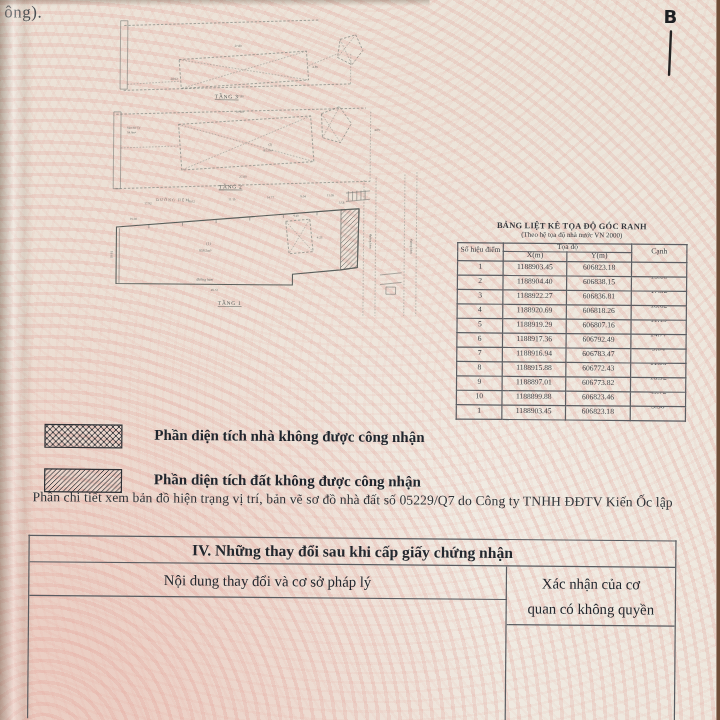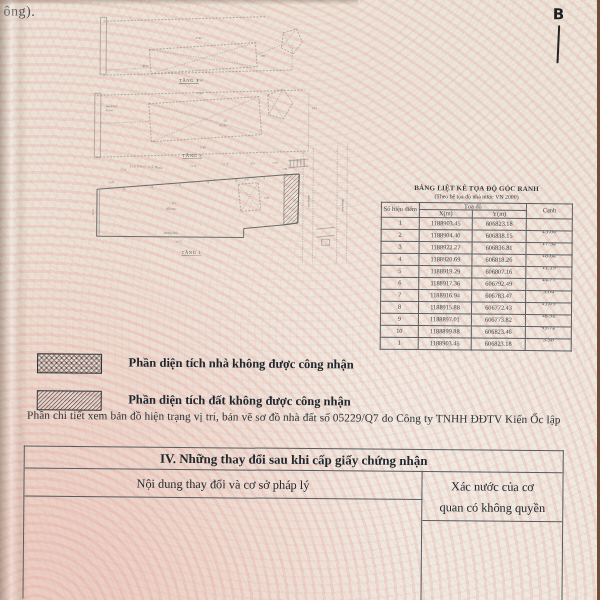--- a/index.html
+++ b/index.html
@@ -305,21 +305,21 @@
       </svg>
       <div class="legend-label">Phần diện tích đất không được công nhận</div>
     </div>
 
     <div class="note-line">Phần chi tiết xem bản đồ hiện trạng vị trí, bản vẽ sơ đồ nhà đất số 05229/Q7 do Công ty TNHH ĐĐTV Kiến Ốc lập</div>
 
     <div class="s4">
       <div class="s4-title">IV. Những thay đổi sau khi cấp giấy chứng nhận</div>
       <div class="s4-left">Nội dung thay đổi và cơ sở pháp lý</div>
       <div class="s4-right">
-        <span>Xác nước của cơ</span><br>
+        <span>Xác nhận của cơ</span><br>
         <span>quan có không quyền</span>
       </div>
       <div class="s4-divider"></div>
     </div>
 
   </div>
 
   <div class="edge-left"></div>
   <div class="edge-top"></div>
 </div>

